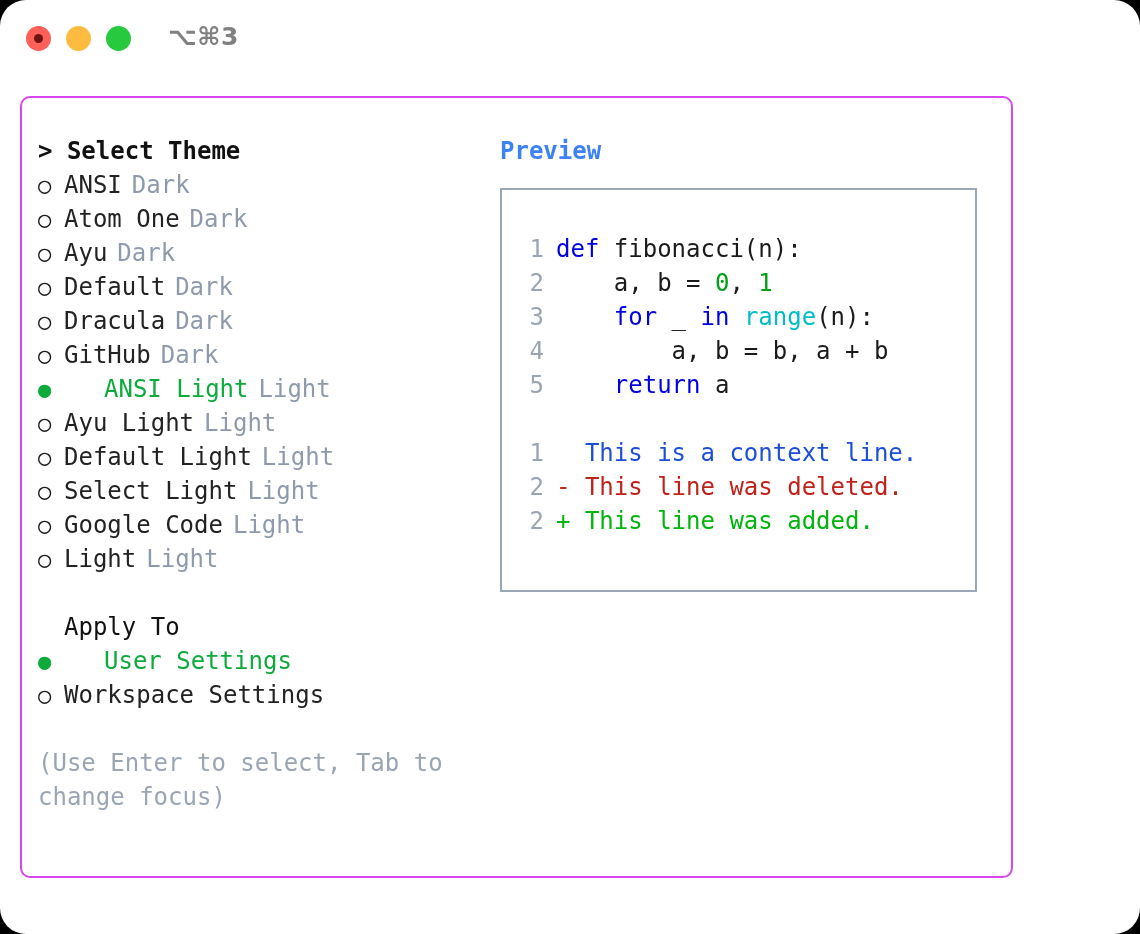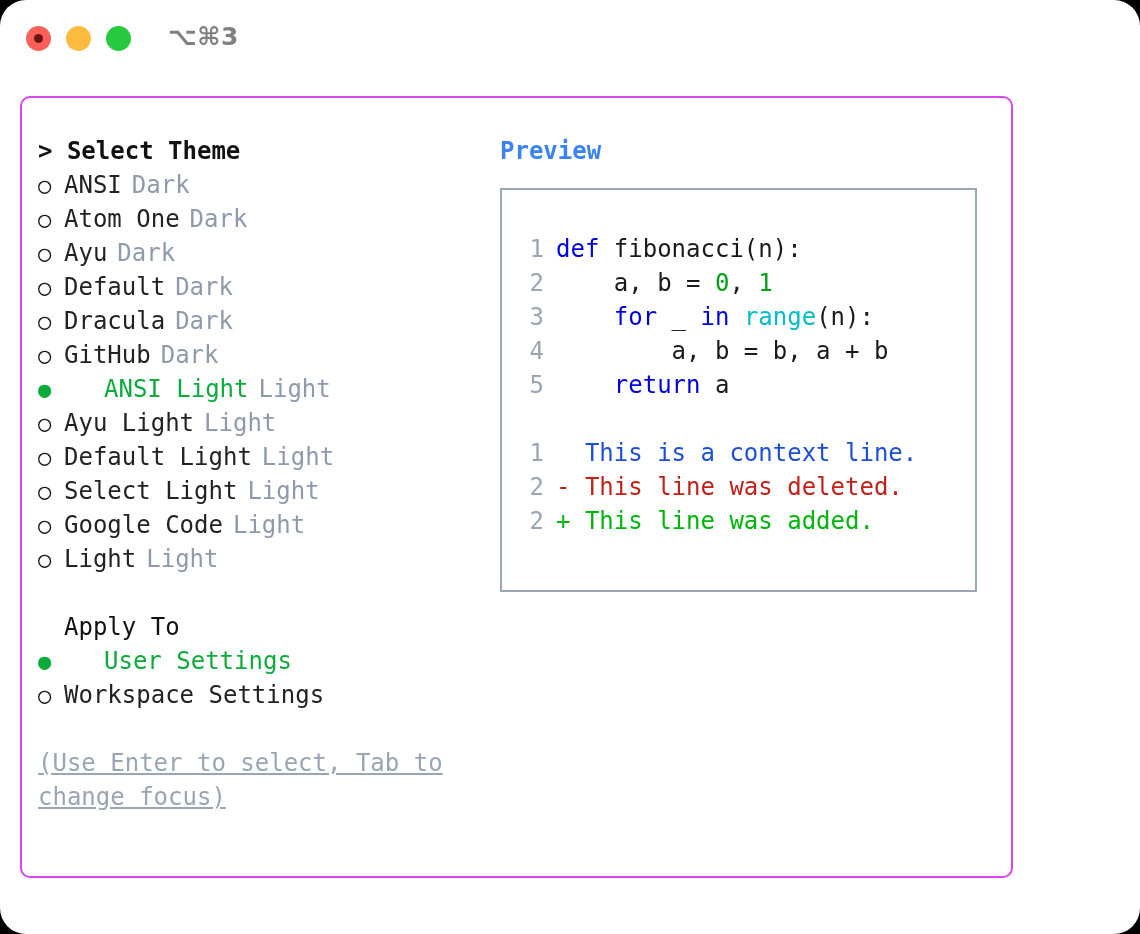--- a/index.html
+++ b/index.html
@@ -129,21 +129,20 @@
     line-height: 34px;
     white-space: pre;
   }
   #hint-text {
     margin-top: 34px;
     font-size: 24px;
     line-height: 34px;
     color: #9aa5b4;
     width: 430px;
     white-space: normal;
-    text-decoration: underline;
   }
 
   
   #preview-heading {
     font-size: 24px;
     font-weight: 700;
     color: #3b82f6;
     line-height: 34px;
     white-space: pre;
   }

